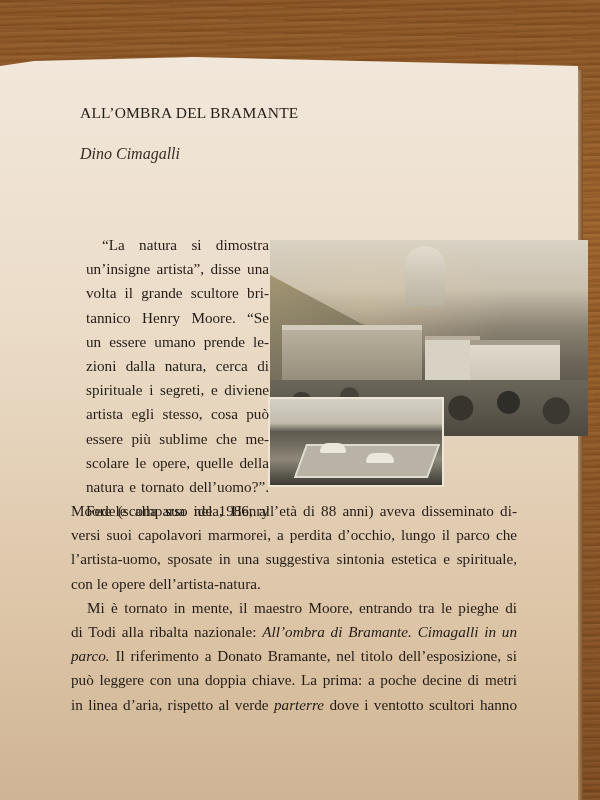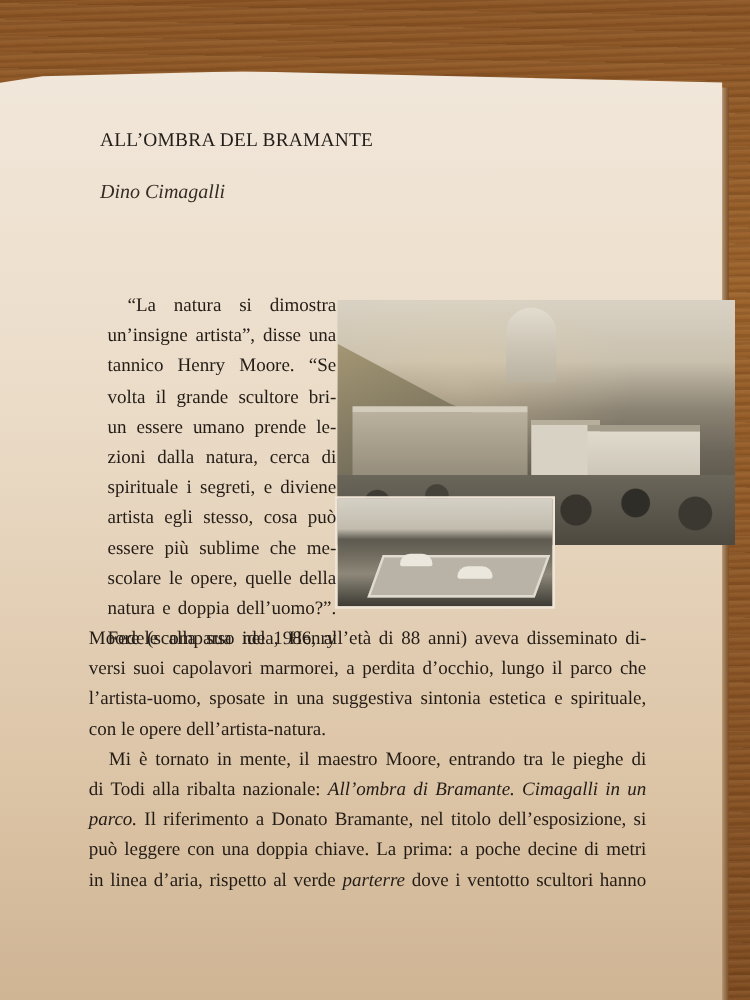--- a/index.html
+++ b/index.html
@@ -126,29 +126,29 @@
 </div>
 <div class="photo-inset">
   <div class="pool"></div>
   <div class="umbrella1"></div>
   <div class="umbrella2"></div>
 </div>
 
 <div class="text col-narrow">
   <span class="line justify indent">“La natura si dimostra</span>
   <span class="line justify">un’insigne artista”, disse una</span>
+  <span class="line justify">volta il grande scultore bri-</span>
   <span class="line justify">tannico Henry Moore. “Se</span>
-  <span class="line justify">volta il grande scultore bri-</span>
   <span class="line justify">un essere umano prende le-</span>
   <span class="line justify">zioni dalla natura, cerca di</span>
   <span class="line justify">spirituale i segreti, e diviene</span>
   <span class="line justify">artista egli stesso, cosa può</span>
   <span class="line justify">essere più sublime che me-</span>
   <span class="line justify">scolare le opere, quelle della</span>
-  <span class="line justify">natura e doppia dell’uomo?”.</span>
+  <span class="line justify">natura e tornato dell’uomo?”.</span>
   <span class="line justify">Fedele alla sua idea, Henry</span>
 </div>
 
 <div class="text col-wide">
   <span class="line justify">Moore (scomparso nel 1986, all’età di 88 anni) aveva disseminato di-</span>
   <span class="line justify">versi suoi capolavori marmorei, a perdita d’occhio, lungo il parco che</span>
   <span class="line justify">l’artista-uomo, sposate in una suggestiva sintonia estetica e spirituale,</span>
   <span class="line">con le opere dell’artista-natura.</span>
 
   <span class="line justify indent">Mi è tornato in mente, il maestro Moore, entrando tra le pieghe di</span>

